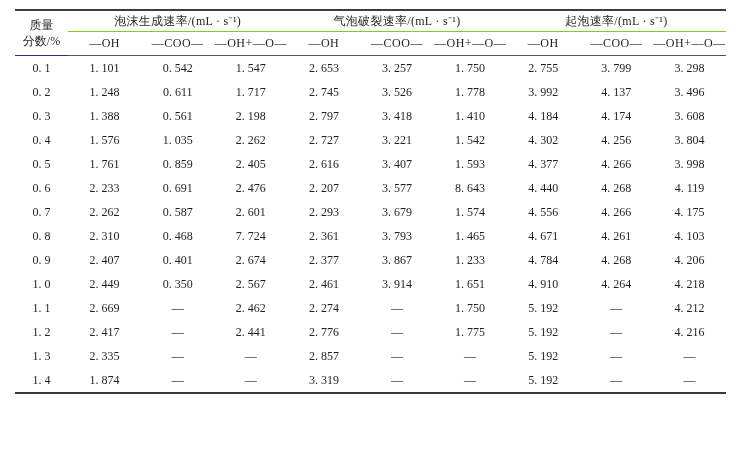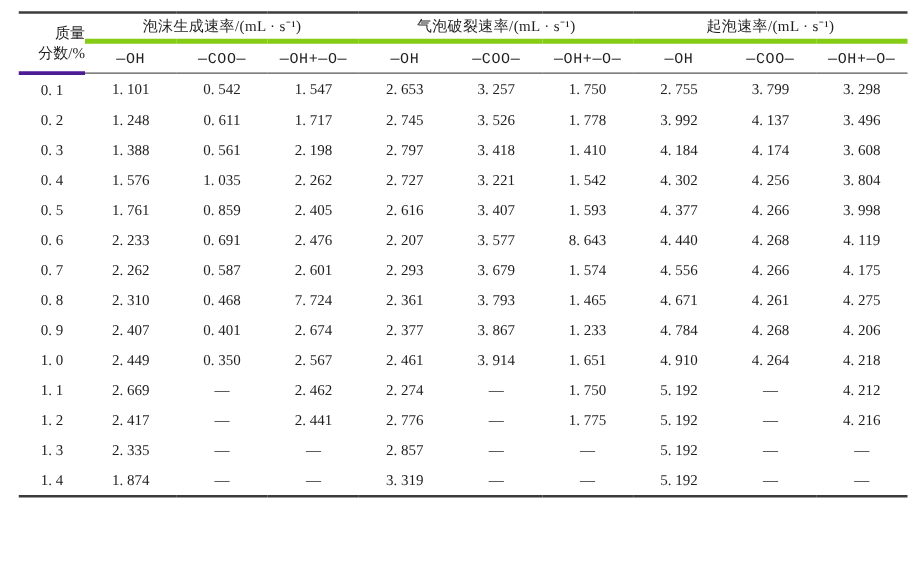--- a/index.html
+++ b/index.html
@@ -52,34 +52,33 @@
     font-weight: normal;
     text-align: center;
     vertical-align: middle;
     padding: 0;
     font-size: 12px;
     white-space: nowrap;
     overflow: hidden;
   }
   tr.group-row th { height: 20px; }
   th.group {
-    border-bottom: 4px solid #84cc16;
+    border-bottom: 1px solid #84cc16;
     font-size: 12px;
     letter-spacing: 0.3px;
   }
   th.corner {
-    border-bottom: 3px solid #4c1d95;
+    border-bottom: 1px solid #4c1d95;
     font-size: 12px;
     line-height: 16px;
-    text-align: right;
   }
   tr.sub-row th {
     height: 23px;
     border-bottom: 1px solid #555555;
-    font-family: Liberation Mono, monospace;
+    font-family: Liberation Serif, serif;
     font-size: 12px;
     letter-spacing: 0.5px;
   }
   tbody td { height: 24px; }
   tbody td.frac { }
 </style>
 </head>
 <body>
 
 <div class="page">
@@ -209,21 +208,21 @@
         <tr>
           <td class="frac">0. 8</td>
           <td>2. 310</td>
           <td>0. 468</td>
           <td>7. 724</td>
           <td>2. 361</td>
           <td>3. 793</td>
           <td>1. 465</td>
           <td>4. 671</td>
           <td>4. 261</td>
-          <td>4. 275</td>
+          <td>4. 103</td>
         </tr>
         <tr>
           <td class="frac">0. 9</td>
           <td>2. 407</td>
           <td>0. 401</td>
           <td>2. 674</td>
           <td>2. 377</td>
           <td>3. 867</td>
           <td>1. 233</td>
           <td>4. 784</td>

